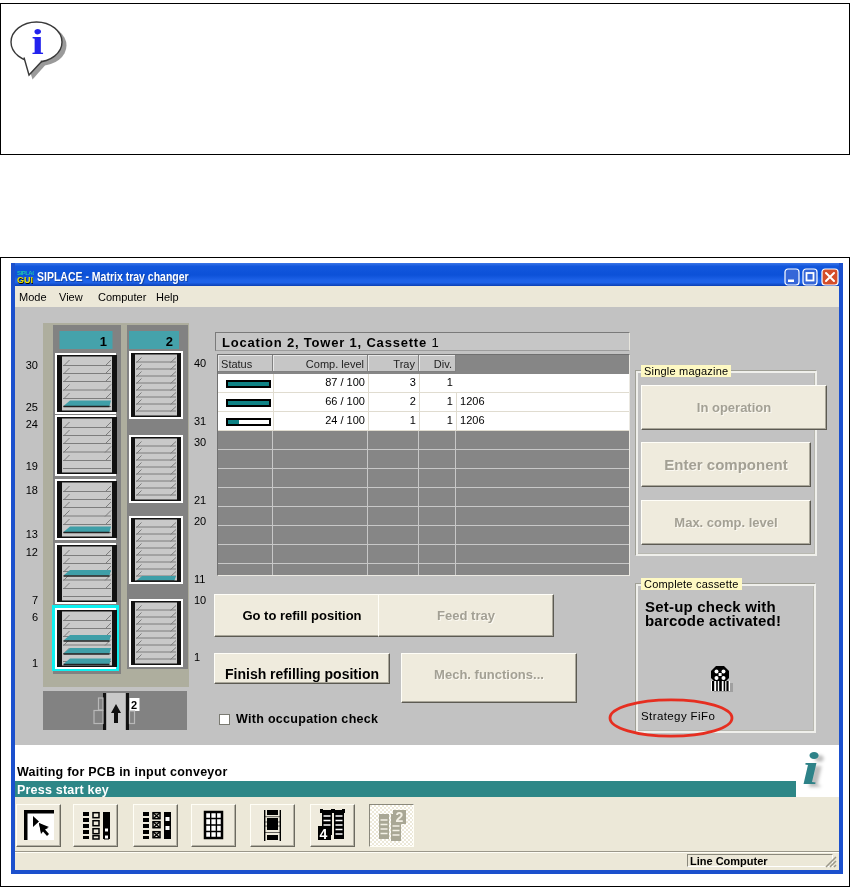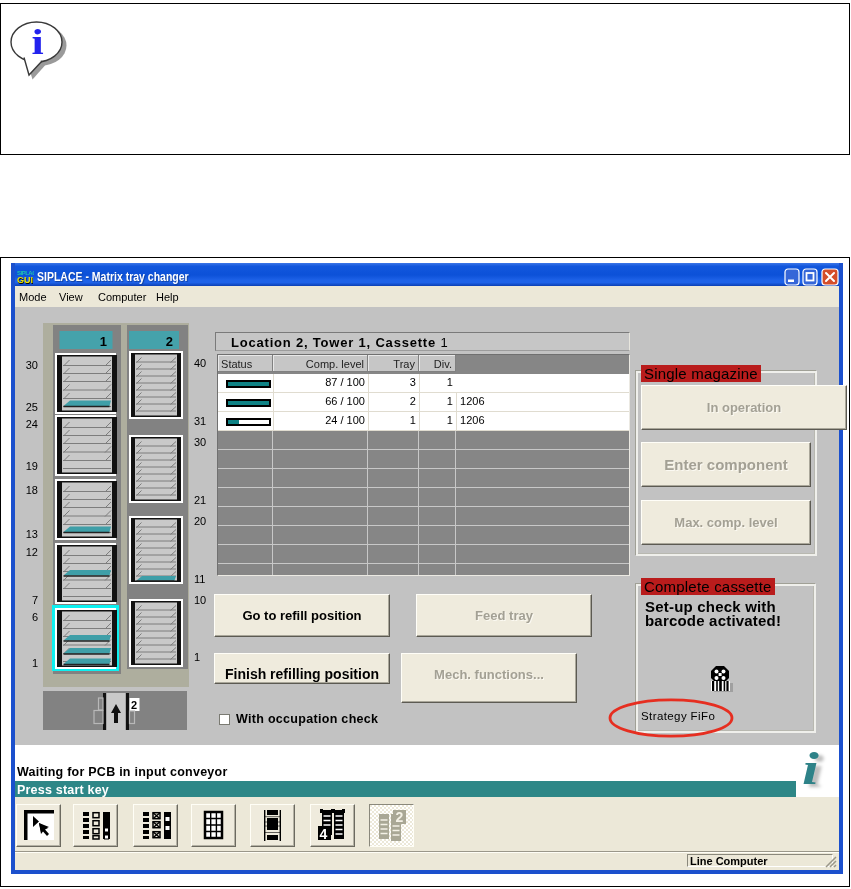--- a/index.html
+++ b/index.html
@@ -17,21 +17,21 @@
 #whitestrip { left:15px; top:745px; width:824px; height:52px; background:#fff; }
 #tealstrip { left:15px; top:781px; width:781px; height:16px; background:#2e8787; }
 #toolbar { left:15px; top:797px; width:824px; height:54px; background:#ece8d8; }
 #statusbar { left:15px; top:851px; width:824px; height:19px; background:#ece8d8; border-top:1px solid #9a978a; box-shadow:inset 0 1px 0 #fffef6; }
 .tbtn { position:absolute; top:804px; width:45px; height:43px; background:#efebdd; border-top:1px solid #fffef6; border-left:1px solid #fffef6; border-right:1px solid #6c6a60; border-bottom:1px solid #6c6a60; box-shadow:inset -1px -1px 0 #b5b2a5; }
 .tbtn7 { position:absolute; top:804px; width:45px; height:43px; background:conic-gradient(#fff 25%,#ece8d8 0 50%,#fff 0 75%,#ece8d8 0) 0 0/4px 4px; border-top:1px solid #8a887c; border-left:1px solid #8a887c; border-right:1px solid #fffef6; border-bottom:1px solid #fffef6; }
 
 .btn { position:absolute; background:#efebdd; border-top:1px solid #fffef8; border-left:1px solid #fffef8; border-right:1px solid #5c5a52; border-bottom:1px solid #5c5a52; box-shadow:inset -1px -1px 0 #aaa79a; text-align:center; font-weight:bold; color:#000; }
 .btn.dis { color:#a3a094; font-weight:bold; text-shadow:1px 1px 0 #fbf9f2; }
 .grp { position:absolute; border:2px solid #efefeb; box-shadow:-1px -1px 0 #a0a096, inset -1px -1px 0 #b8b8b0; }
-.grplabel { position:absolute; background:#b91c1c; font-size:15px; color:#000; padding:0 3px; letter-spacing:0.2px; }
+.grplabel { position:absolute; background:#fef9c3; font-size:11px; color:#000; padding:0 3px; letter-spacing:0.2px; }
 .hcell { height:17px; background:#c6c6c6; border-right:1px solid #808080; border-bottom:1px solid #808080; box-shadow:inset 1px 1px 0 #e8e8e8; line-height:18px; color:#222; }
 .trow { left:0; width:411px; height:19px; background:#ffffff; border-bottom:1px solid #e0dcd0; }
 .trow > div { position:absolute; top:0; height:18px; line-height:17px; color:#000; }
 .trow .c2 { left:55px; width:95px; text-align:right; border-left:1px solid #e0dcd0; }
 .trow .c3 { left:150px; width:51px; text-align:right; border-left:1px solid #e0dcd0; }
 .trow .c4 { left:201px; width:37px; text-align:right; border-left:1px solid #e0dcd0; }
 .trow .c5 { left:238px; width:173px; border-left:1px solid #e0dcd0; }
 .trow .pb { left:8px; top:6px; width:45px; height:8px; border:2px solid #000; background:#fff; box-sizing:border-box; }
 .pb > div { height:100%; background:#0e8285; }
 .vline { top:76px; width:1px; height:146px; background:#c8c8c8; }
@@ -188,21 +188,21 @@
   <rect x="111" y="386" width="3" height="37" fill="#111"></rect>
   <path d="M 101 397 L 106 406 L 103 406 L 103 416 L 99 416 L 99 406 L 96 406 Z" fill="#111"></path>
   <rect x="114.5" y="391" width="10" height="13" fill="#fff"></rect>
   <text x="116" y="402" font-size="11" font-weight="bold" fill="#000">2</text>
   <rect x="83.5" y="391" width="4.5" height="12" fill="none" stroke="#b8b8b8" stroke-width="1.2"></rect>
   <rect x="79" y="403.5" width="9" height="13" fill="none" stroke="#b8b8b8" stroke-width="1.2"></rect>
   <rect x="114.5" y="404" width="5" height="12.5" fill="none" stroke="#b8b8b8" stroke-width="1.2"></rect>
 </g>
 </svg>
 
-<div class="abs" style="left:215px;top:332px;width:415px;height:19px;border-top:1px solid #7a7a7a;border-left:1px solid #7a7a7a;border-right:1px solid #e8e6de;border-bottom:1px solid #9c9c9c;background:#c6c6c6;font-size:13px;font-weight:bold;padding:2px 0 0 15px;letter-spacing:0.8px">Location 2, Tower 1, Cassette <span style="font-weight:normal">1</span></div>
+<div class="abs" style="left:215px;top:332px;width:415px;height:19px;border-top:1px solid #7a7a7a;border-left:1px solid #7a7a7a;border-right:1px solid #e8e6de;border-bottom:1px solid #9c9c9c;background:#c6c6c6;font-size:13px;font-weight:bold;padding:2px 0 0 6px;letter-spacing:0.8px">Location 2, Tower 1, Cassette <span style="font-weight:normal">1</span></div>
 
 <div class="abs" id="table" style="left:217px;top:354px;width:413px;height:222px;background:#868686;border-top:1px solid #707070;border-left:1px solid #707070;border-right:1px solid #ebe9e2;border-bottom:1px solid #ebe9e2;font-size:11px;overflow:hidden">
 
   <div class="abs hcell" style="left:0;top:0;width:55px">&nbsp;Status</div>
   <div class="abs hcell" style="left:55px;top:0;width:95px;text-align:right">Comp. level&nbsp;</div>
   <div class="abs hcell" style="left:150px;top:0;width:51px;text-align:right">Tray&nbsp;</div>
   <div class="abs hcell" style="left:201px;top:0;width:37px;text-align:right">Div.&nbsp;</div>
 
   <div class="abs trow" style="top:19px">
     <div class="pb">
@@ -233,30 +233,30 @@
 
   <div class="abs" style="left:0;top:76px;width:411px;height:146px;background:repeating-linear-gradient(180deg,#868686 0 18px,#c8c8c8 18px 19px)"></div>
 
   <div class="abs vline" style="left:54px"></div>
   <div class="abs vline" style="left:149px"></div>
   <div class="abs vline" style="left:200px"></div>
   <div class="abs vline" style="left:237px"></div>
 </div>
 
 <div class="btn" style="left:214px;top:594px;width:176px;height:43px;font-size:13px;line-height:41px">Go to refill position</div>
-<div class="btn dis" style="left:416px;top:594px;width:176px;height:43px;font-size:13px;line-height:41px">Feed tray</div>
+<div class="btn dis" style="left:378px;top:594px;width:176px;height:43px;font-size:13px;line-height:41px">Feed tray</div>
 <div class="btn" style="left:214px;top:653px;width:176px;height:31px;font-size:14px;line-height:41px">Finish refilling position</div>
 <div class="btn dis" style="left:401px;top:653px;width:176px;height:50px;font-size:13px;line-height:41px">Mech. functions...</div>
 
 <div class="abs" style="left:219px;top:714px;width:11px;height:11px;background:#fff;border:1px solid #7a7a72"></div>
 <div class="abs" style="left:236px;top:712px;font-size:12.5px;font-weight:bold;letter-spacing:0.3px">With occupation check</div>
 
 <div class="grp" style="left:636px;top:371px;width:181px;height:185px"></div>
 <div class="grplabel" style="left:641px;top:365px">Single magazine</div>
-<div class="btn dis" style="left:641px;top:385px;width:206px;height:45px;font-size:13px;line-height:43px">In operation</div>
+<div class="btn dis" style="left:641px;top:385px;width:186px;height:45px;font-size:13px;line-height:43px">In operation</div>
 <div class="btn dis" style="left:641px;top:442px;width:170px;height:45px;font-size:15px;line-height:43px">Enter component level...</div>
 <div class="btn dis" style="left:641px;top:500px;width:170px;height:45px;font-size:13px;line-height:43px">Max. comp. level</div>
 
 <div class="grp" style="left:636px;top:584px;width:180px;height:149px"></div>
 <div class="grplabel" style="left:641px;top:578px">Complete cassette</div>
 <div class="abs" style="left:645px;top:600px;width:175px;font-size:15px;font-weight:bold;line-height:13.5px;letter-spacing:0.2px">Set-up check with barcode activated!</div>
 
 <svg class="abs" style="left:708px;top:664px" width="28" height="30" viewBox="0 0 28 30">
   <rect x="6" y="19" width="19" height="9" fill="#a0a0a0"></rect>
   <path d="M 3 7 L 8 2 L 16 2 L 21 7 L 21 14 L 16 19 L 8 19 L 3 14 Z" fill="#000"></path>

